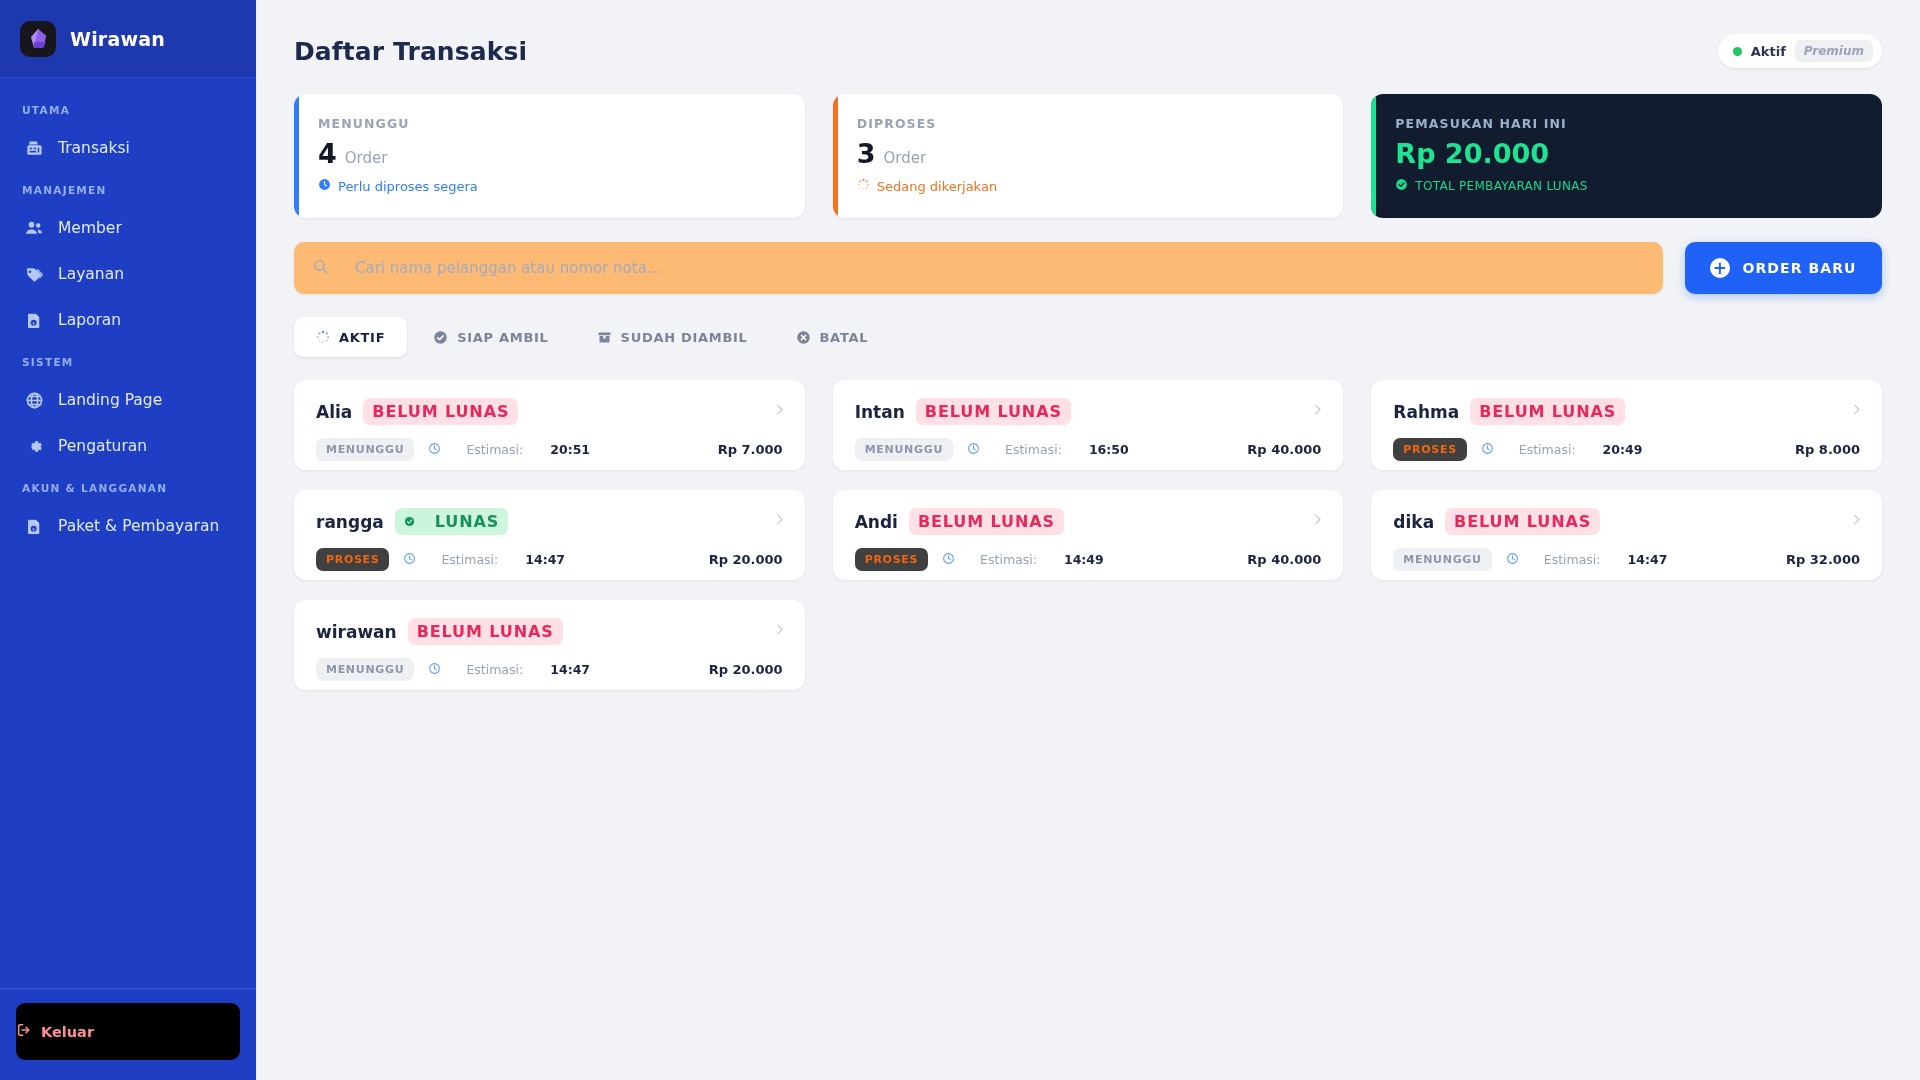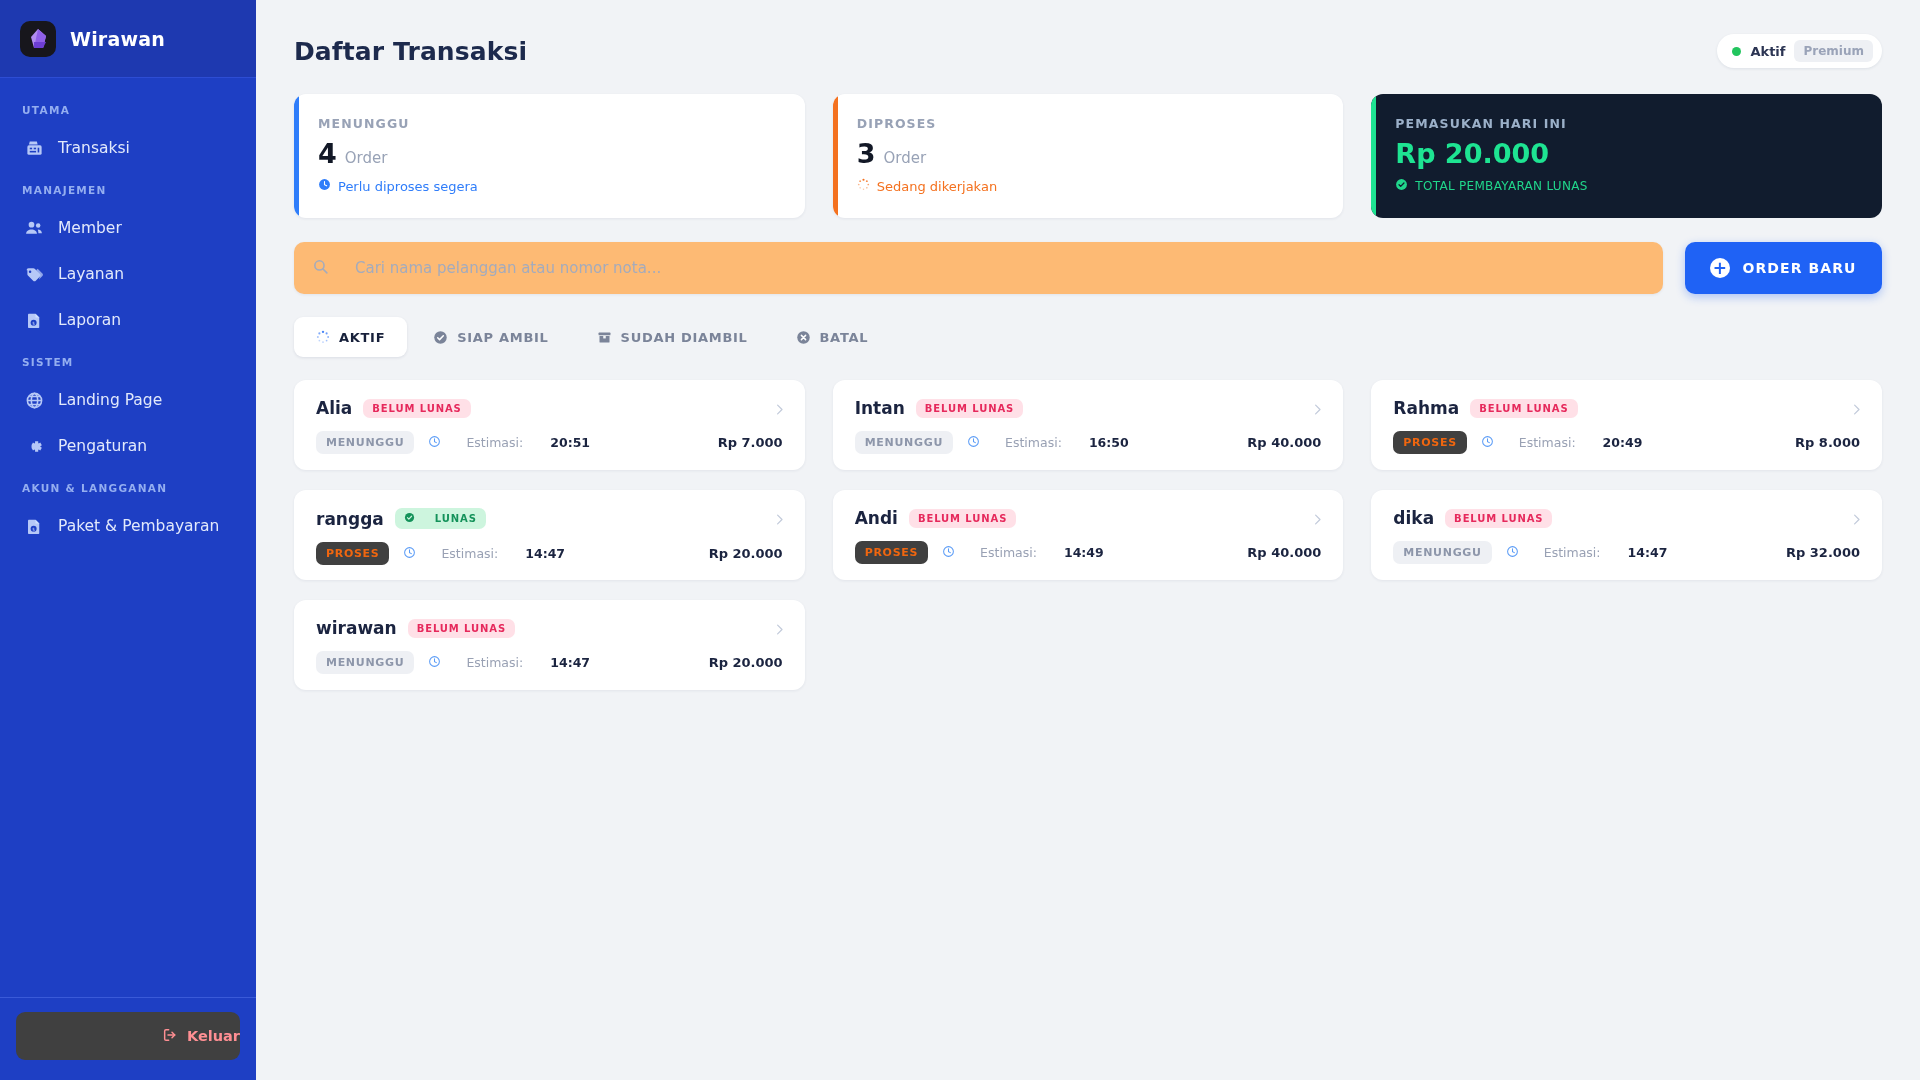--- a/index.html
+++ b/index.html
@@ -58,24 +58,24 @@
     width: 20px; height: 20px;
     display: flex; align-items: center; justify-content: center;
     color: #b6c8f7;
     flex: 0 0 auto;
   }
   #sidebar-footer {
     border-top: 1px solid #3a5ad8;
     padding: 14px 16px 20px 16px;
   }
   #logout-btn {
-    width: 100%; height: 48px;
-    background: #404040;
+    width: 100%; height: 57px;
+    background: #000000;
     border-radius: 9px;
-    display: flex; align-items: center; justify-content: flex-end;
+    display: flex; align-items: center; justify-content: flex-start;
     gap: 9px;
     color: #ff8f93;
     font-size: 14.5px; font-weight: bold;
     cursor: pointer; border: none;
     font-family: inherit;
   }
 
   
   #main {
     position: absolute; left: 256px; top: 0;
@@ -95,21 +95,21 @@
     border-radius: 22px;
     height: 34px;
     display: flex; align-items: center; gap: 9px;
     padding: 0 9px 0 15px;
     box-shadow: 0 1px 3px rgba(25,40,80,.09);
   }
   .dot-green { width: 9px; height: 9px; border-radius: 50%; background: #22c55e; }
   #plan-status { font-size: 13px; font-weight: bold; color: #2c3553; }
   #plan-tier {
     font-size: 12px; color: #9aa3b8; font-weight: bold;
-    background: #eef0f4; border-radius: 6px; padding: 4px 9px;
+    background: #eef0f4; border-radius: 6px; padding: 4px 9px; font-style: italic;
   }
 
   
   #stats {
     display: flex; gap: 28px;
     margin-top: 20px;
   }
   .stat-card {
     flex: 1 1 0;
     height: 124px;
@@ -219,21 +219,21 @@
     border-radius: 12px;
     box-shadow: 0 1px 3px rgba(25,40,80,.07);
     padding: 18px 22px 16px 22px;
     position: relative;
     cursor: pointer;
     height: 90px;
   }
   .tx-top { display: flex; align-items: center; gap: 11px; }
   .tx-name { font-size: 17px; font-weight: bold; color: #1b2440; }
   .pay-badge {
-    font-size: 10px; font-weight: bold; letter-spacing: .9px;
+    font-size: 16px; font-weight: bold; letter-spacing: .9px;
     border-radius: 7px; padding: 4px 9px;
     display: flex; align-items: center; gap: 5px;
   }
   .pay-badge.unpaid { background: #ffe0e7; color: #e6295c; }
   .pay-badge.paid  { background: #cdf5de; color: #14925a; gap: 20px; }
   .tx-bottom {
     margin-top: 13px;
     display: flex; align-items: center; gap: 14px;
   }
   .state-badge {

